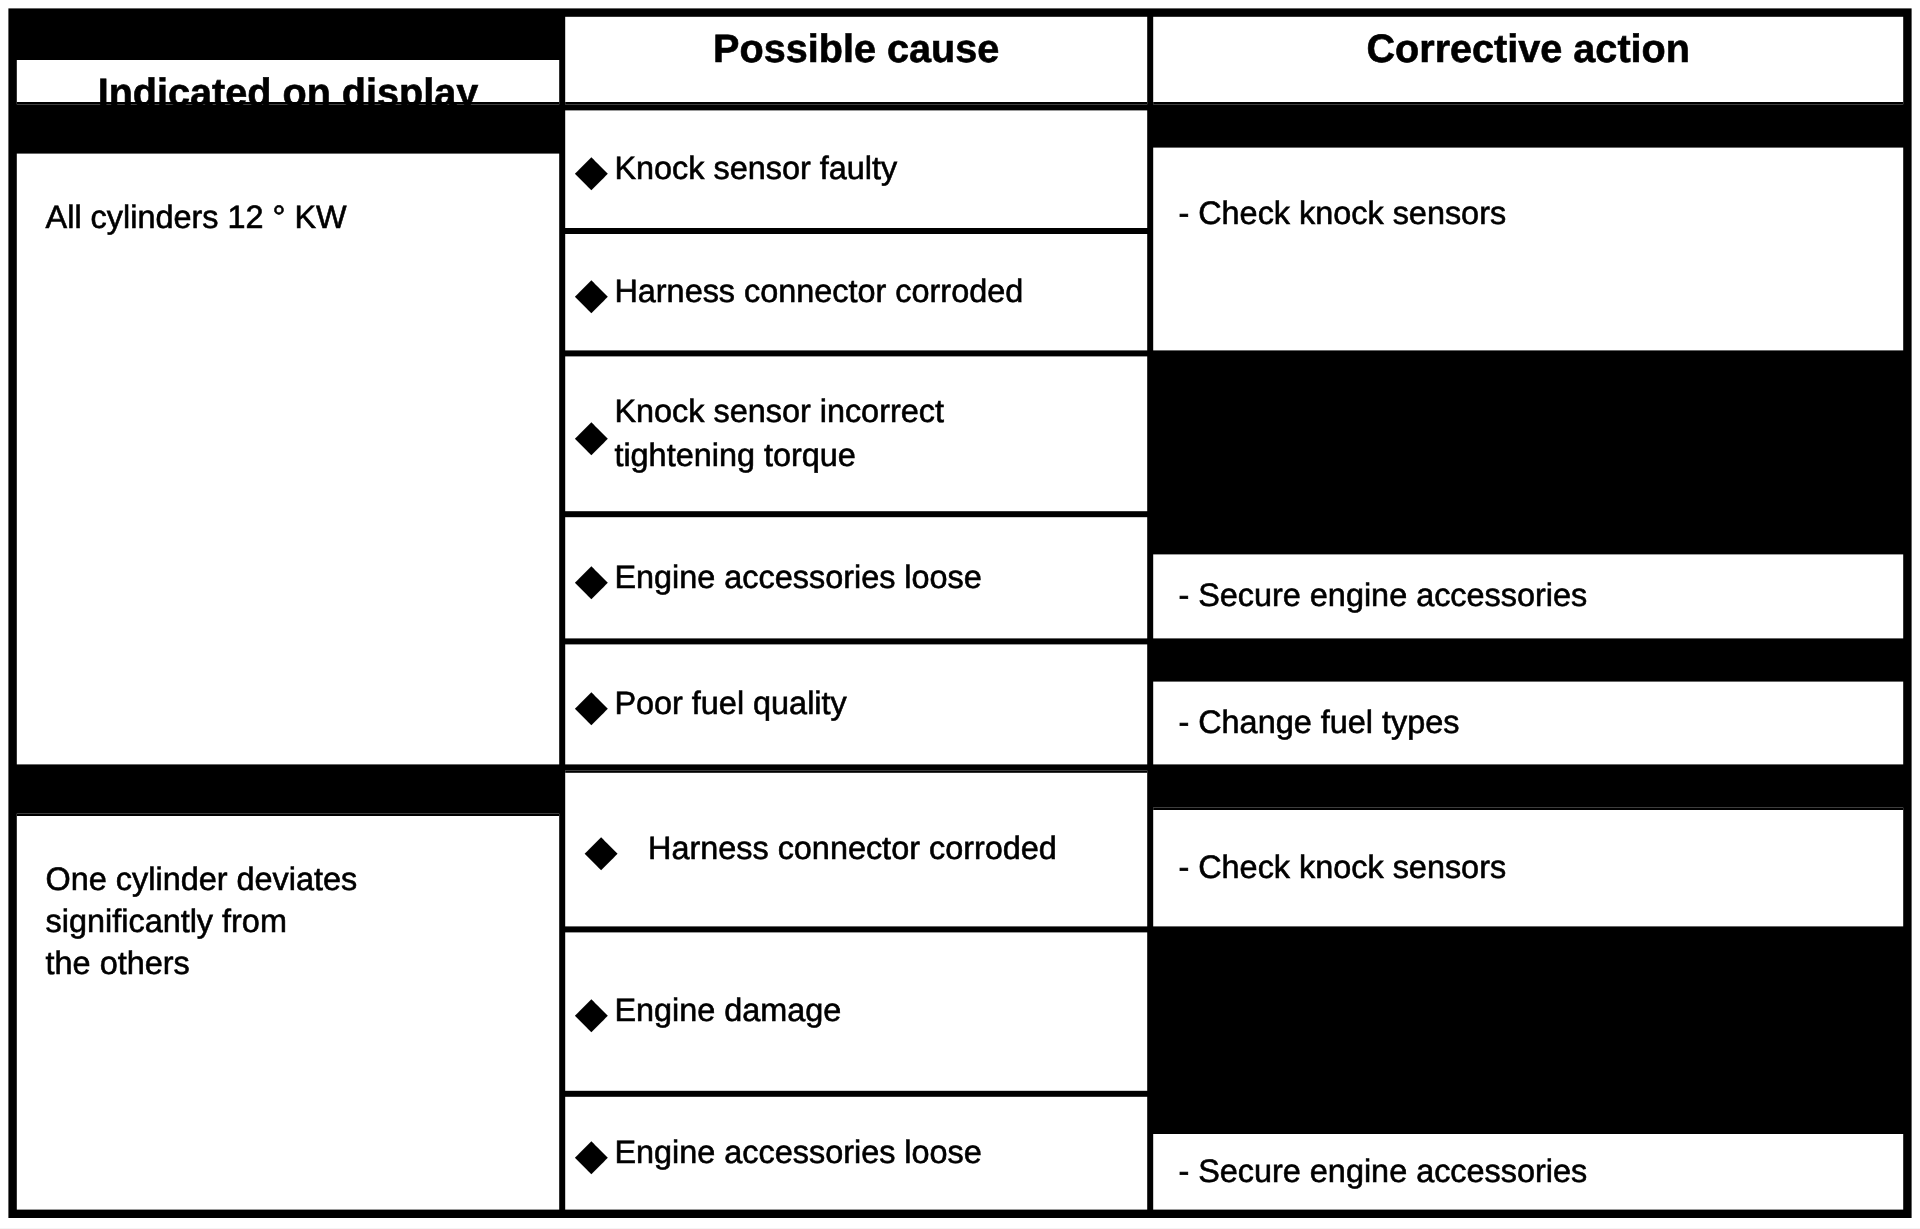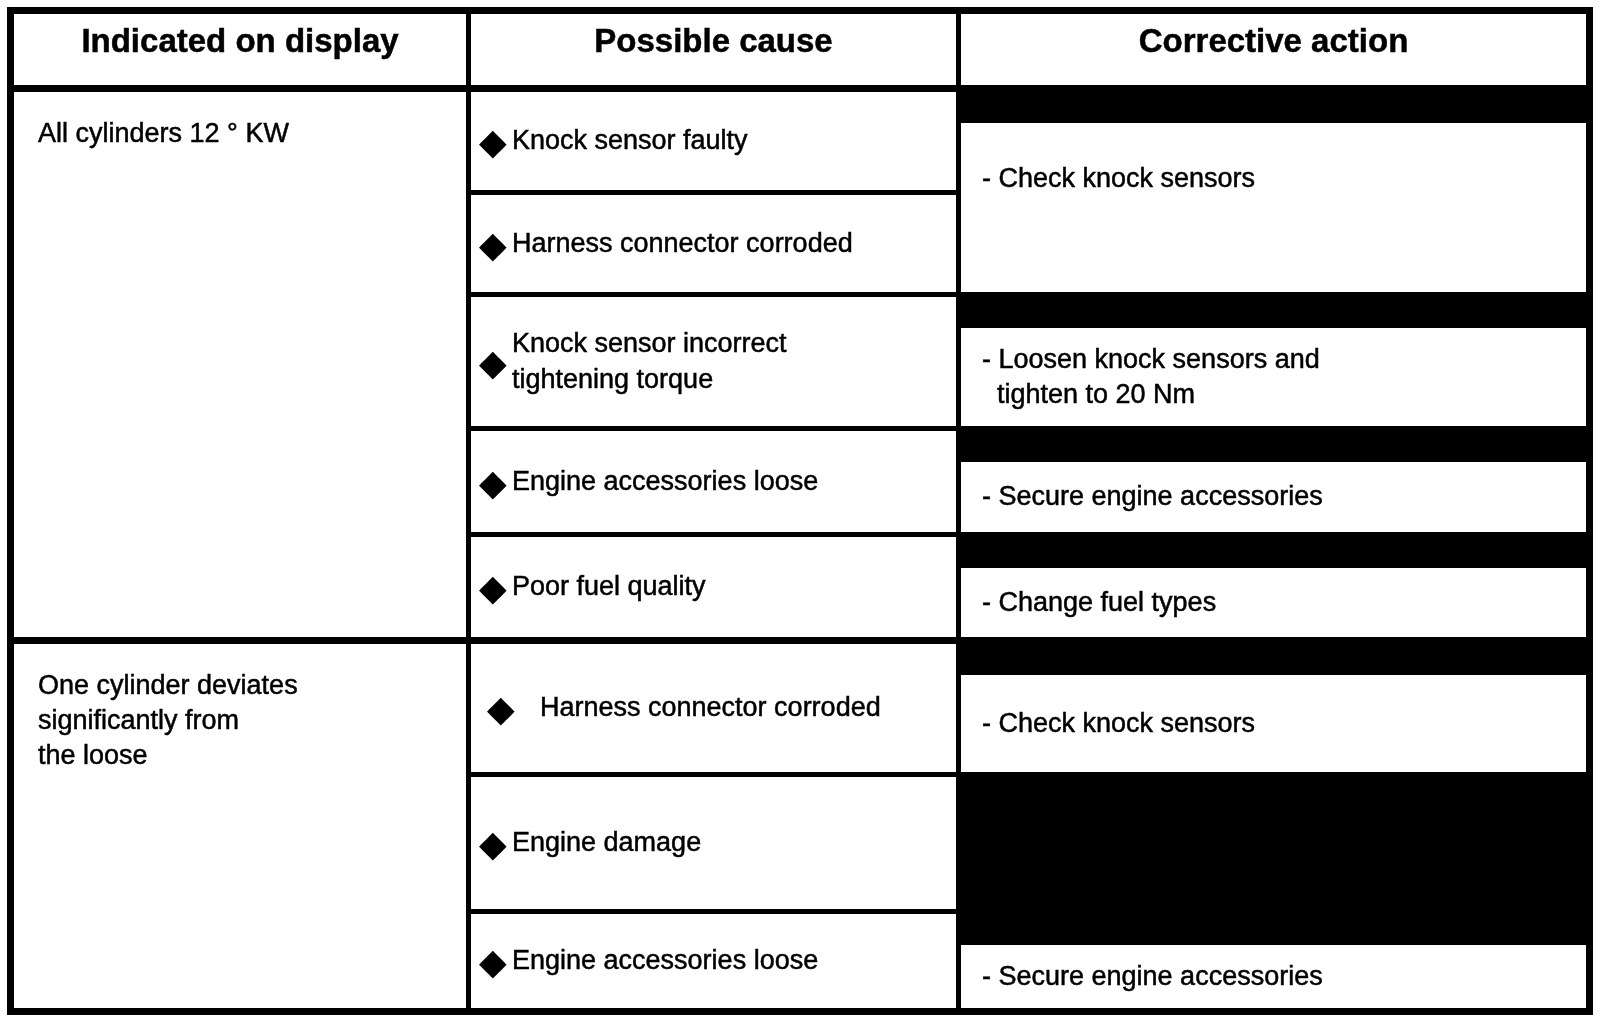--- a/index.html
+++ b/index.html
@@ -40,21 +40,21 @@
     padding-top: 6px;
     font-weight: 700;
     font-size: 33px;
     border-bottom: 2px solid #000000; 
   }
   
   .thick-top { border-top: 2px solid #000000; }
   
   .ind {
     align-items: flex-start;
-    padding: 24px 12px 0 24px;
+    padding: 36px 12px 0 24px;
   }
   
   .cause { padding-left: 8px; }
   .bullet {
     font-size: 36px;
     line-height: 1;
     width: 32px;
     flex: 0 0 32px;
     text-align: left;
     -webkit-text-stroke: 0;
@@ -64,21 +64,21 @@
   .cause.indent-2 { padding-left: 16px; }
   .cause.indent-2 .txt { margin-left: 21px; }
   
   .action { padding-left: 21px; margin-top: 31px; }
   .action.top-align {
     align-items: flex-start;
     padding-top: 38px;
   }
   .txt { white-space: pre; }
   
-  .c1 { grid-column: 1; }
+  .c1 { grid-column: 1; margin-top: 36px; }
   .c2 { grid-column: 2; }
   .c3 { grid-column: 3; }
   .r1 { grid-row: 1; }
   .r2 { grid-row: 2; }
   .r3 { grid-row: 3; }
   .r4 { grid-row: 4; }
   .r5 { grid-row: 5; }
   .r6 { grid-row: 6; }
   .r7 { grid-row: 7; }
   .r8 { grid-row: 8; }
@@ -125,35 +125,31 @@
       <span class="txt">Engine accessories loose</span>
     </div>
     <div class="cell cause c2 r6">
       <span class="bullet">◆</span>
       <span class="txt">Poor fuel quality</span>
     </div>
 
     <div class="cell action top-align c3 rspan2-3">
       <span class="txt">- Check knock sensors</span>
     </div>
-    <div class="cell action c3 r4">
-      <span class="txt">- Loosen knock sensors and
-  tighten to 20 Nm</span>
-    </div>
     <div class="cell action c3 r5">
       <span class="txt">- Secure engine accessories</span>
     </div>
     <div class="cell action c3 r6">
       <span class="txt">- Change fuel types</span>
     </div>
 
     <div class="cell ind thick-top c1 rspan7-9">
       <span class="txt">One cylinder deviates
 significantly from
-the loose</span>
+the others</span>
     </div>
 
     <div class="cell cause indent-2 thick-top c2 r7">
       <span class="bullet">◆</span>
       <span class="txt">Harness connector corroded</span>
     </div>
     <div class="cell cause c2 r8">
       <span class="bullet">◆</span>
       <span class="txt">Engine damage</span>
     </div>

